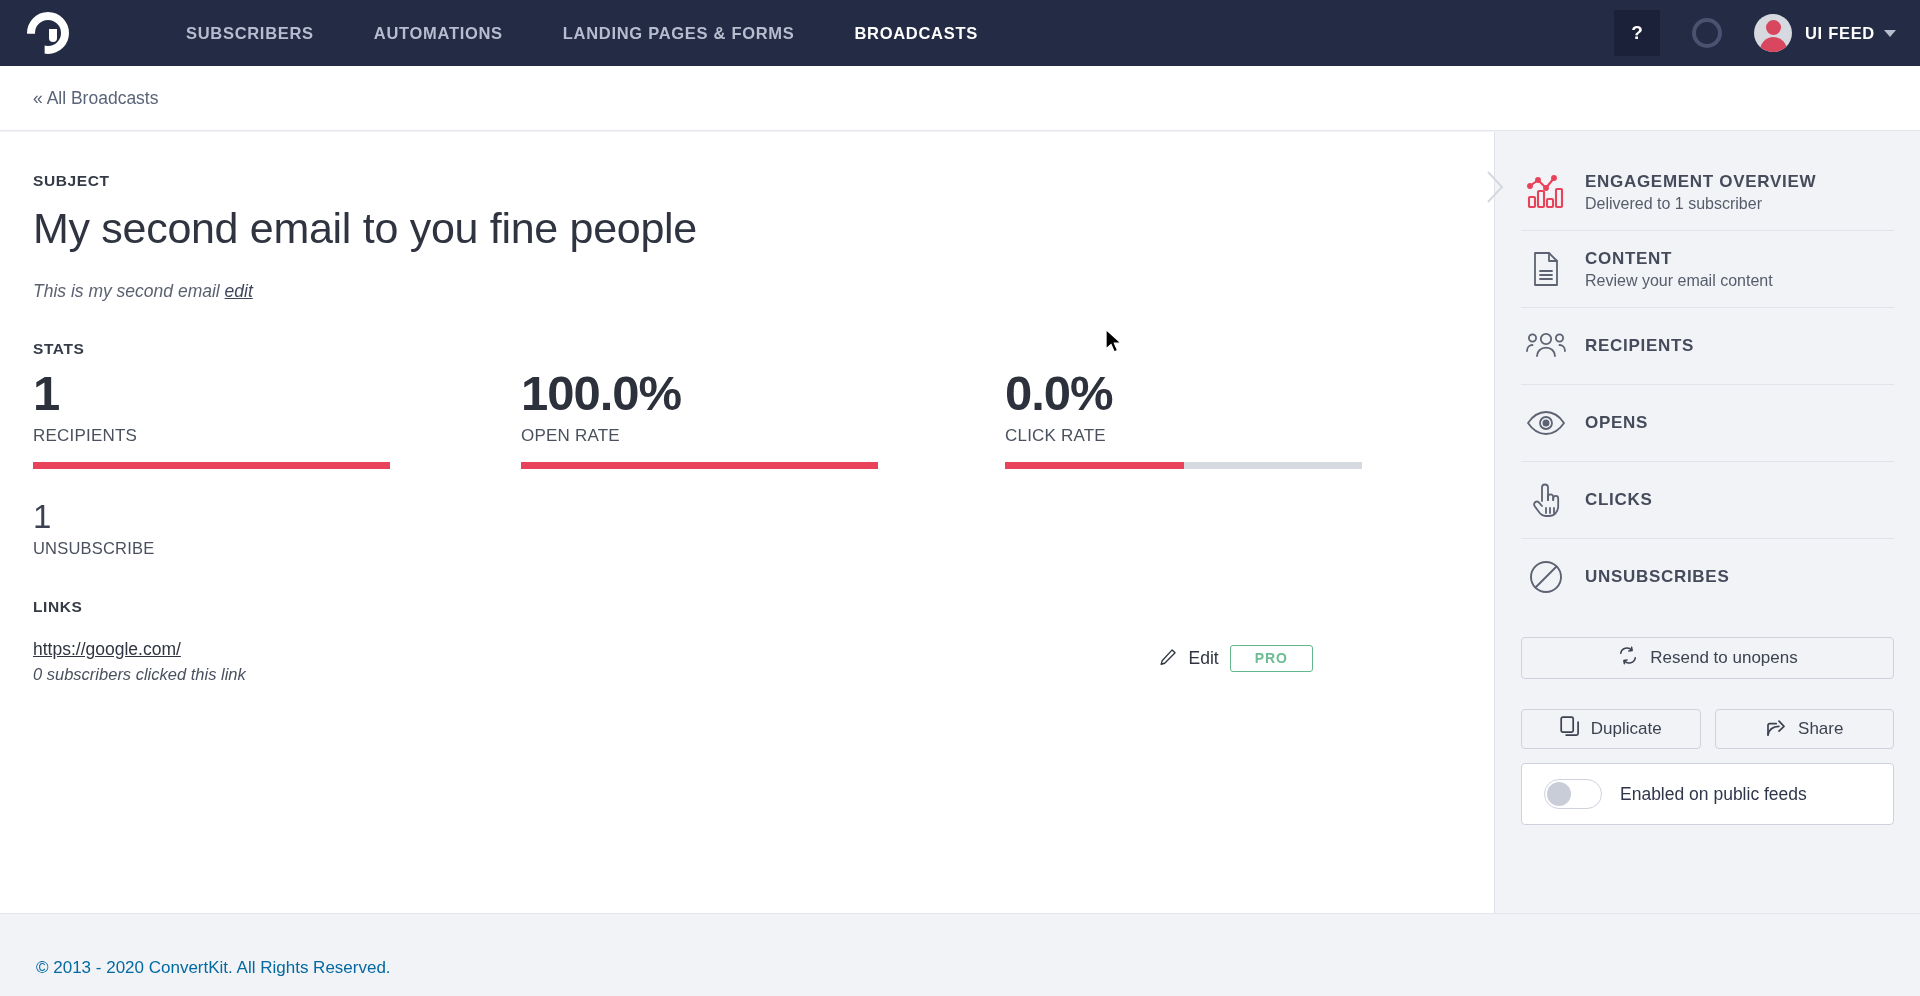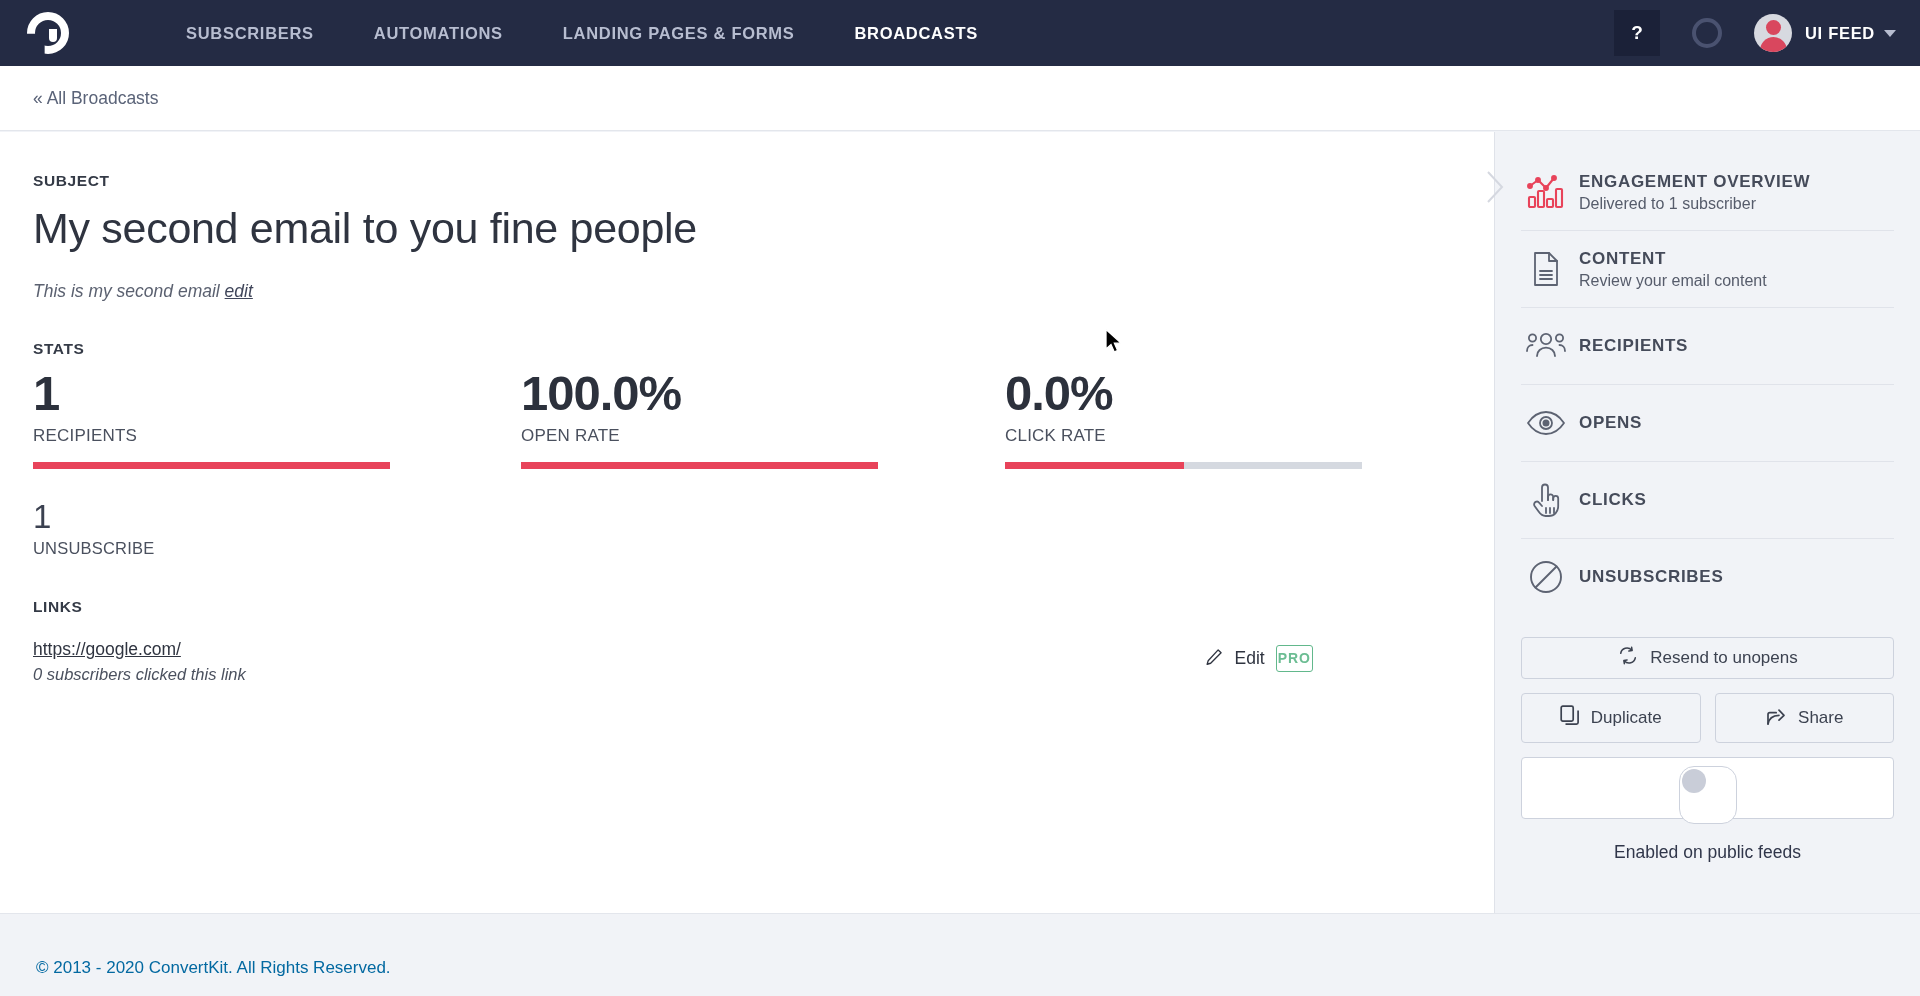--- a/index.html
+++ b/index.html
@@ -89,51 +89,51 @@
   .unsub-name { font-size:16.5px; color:#4a505e; margin-top:4px; letter-spacing:.2px; }
 
   .links-label { margin-top:40px; }
   .link-row { margin-top:23px; position:relative; width:1400px; }
   .link-url { font-size:17.5px; color:#2f3440; text-decoration:underline; cursor:pointer; }
   .link-sub { font-size:16.5px; color:#4a505e; font-style:italic; margin-top:5px; }
   .link-actions { position:absolute; right:120px; top:6px; display:flex; align-items:center; gap:11px; }
   .edit-txt { font-size:17.5px; color:#2f3440; cursor:pointer; }
   .pro-badge {
     border:1px solid #62b88c; color:#6cbd93; font-size:14px; font-weight:700;
-    letter-spacing:1px; padding:4px 1px 5px; border-radius:3px; cursor:pointer;
+    letter-spacing:1px; padding:4px 24px 5px; border-radius:3px; cursor:pointer;
   }
 
   
   .sidebar {
     position:absolute; top:132px; left:1494px; width:426px; height:781px;
     background:#f1f3f7; border-left:1px solid #dfe2e9; padding:22px 26px 0 26px;
   }
   .collapse-chevron {
     position:absolute; left:-11px; top:38px; width:22px; height:30px; cursor:pointer;
   }
   .side-item {
-    display:flex; align-items:center; gap:12px; padding:17px 4px 17px 4px;
+    display:flex; align-items:center; gap:18px; padding:17px 4px 17px 4px;
     border-bottom:1px solid #e0e3ea; cursor:pointer;
   }
   .side-item.last { border-bottom:none; }
   .side-icon { width:42px; height:42px; flex:0 0 42px; display:flex; align-items:center; justify-content:center; }
   .side-title { font-size:17px; font-weight:700; color:#454b5a; letter-spacing:.7px; }
   .side-sub { font-size:16px; color:#565c6b; margin-top:3px; }
 
   .btn {
     background:#f1f3f7; border:1px solid #cdd2dd; border-radius:4px;
     display:flex; align-items:center; justify-content:center; gap:11px;
     font-size:17px; color:#3c4250; cursor:pointer; font-family:"Liberation Sans", sans-serif;
   }
   .btn-resend { width:100%; height:42px; margin-top:22px; }
   .btn-row { display:flex; gap:14px; margin-top:14px; }
-  .btn-half { flex:1; height:50px; }
+  .btn-half { flex:1; height:40px;margin-top:16px; }
   .toggle-card {
     margin-top:14px; background:#ffffff; border:1px solid #cdd2dd; border-radius:4px;
-    height:62px; display:flex; align-items:center; padding:8px 22px; gap:18px; cursor:pointer;flex-direction:column;
+    height:62px; display:flex; align-items:center; padding:0 22px; gap:18px; cursor:pointer;
   }
   .toggle-switch {
     width:58px; height:30px; border-radius:15px; background:#ffffff;
     border:1px solid #cdd2dd; position:relative; flex:0 0 58px;
   }
   .toggle-knob {
     position:absolute; left:2px; top:2px; width:24px; height:24px;
     border-radius:50%; background:#c9cdd8;
   }
   .toggle-label { font-size:17.5px; color:#30364a; }

